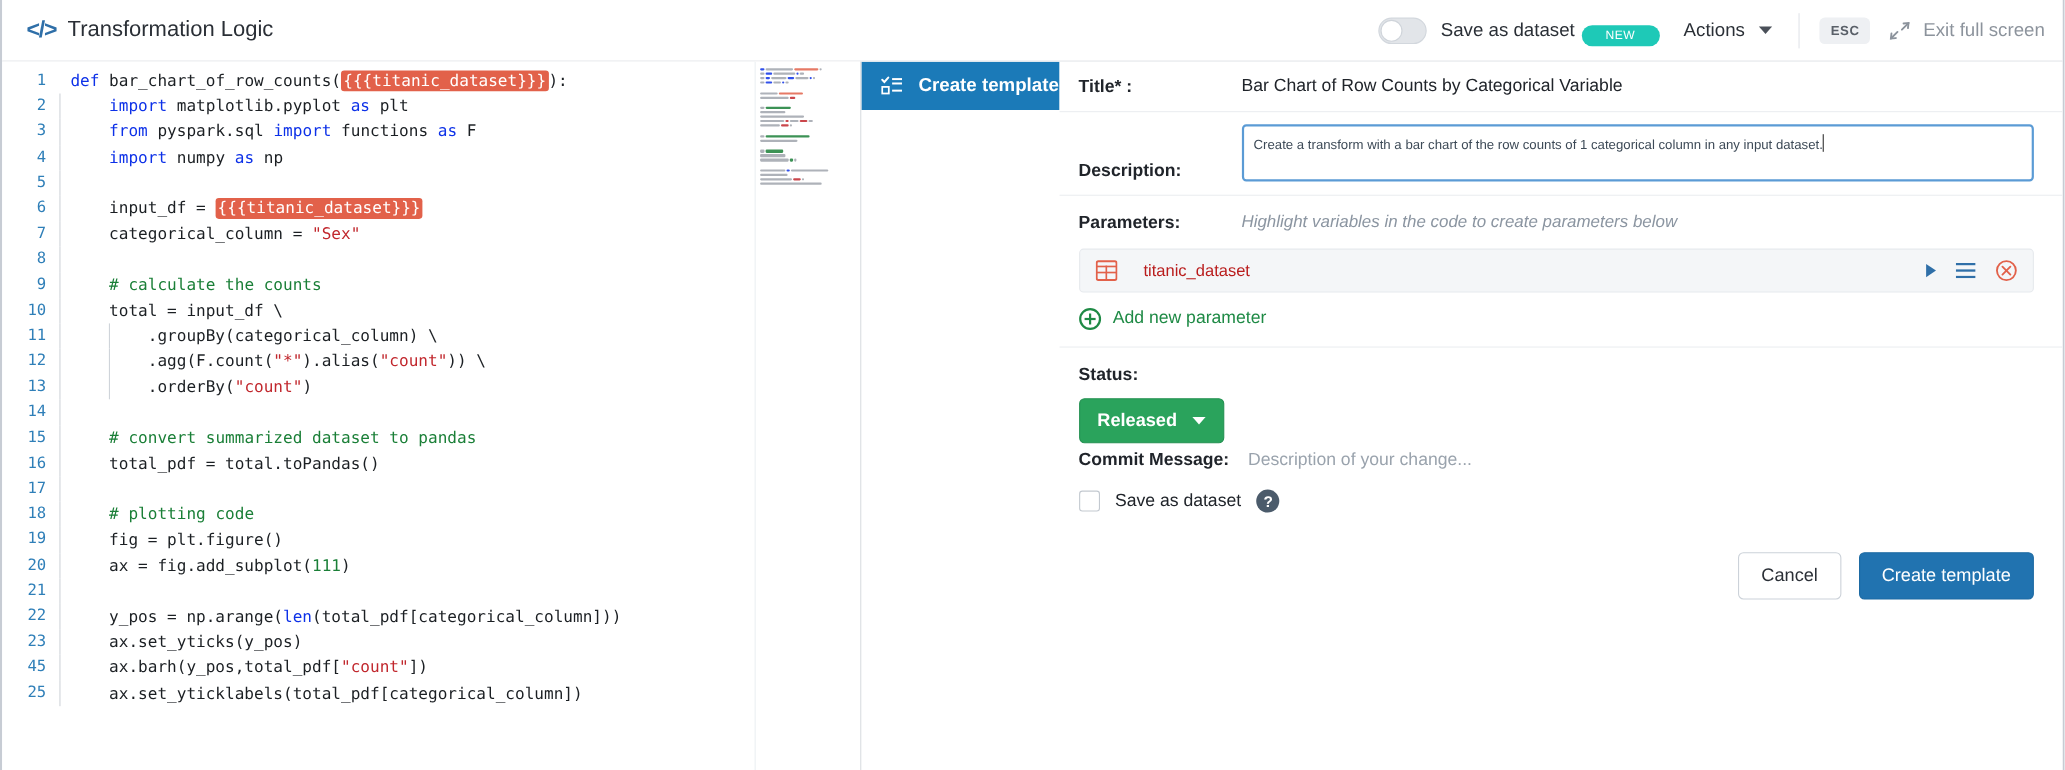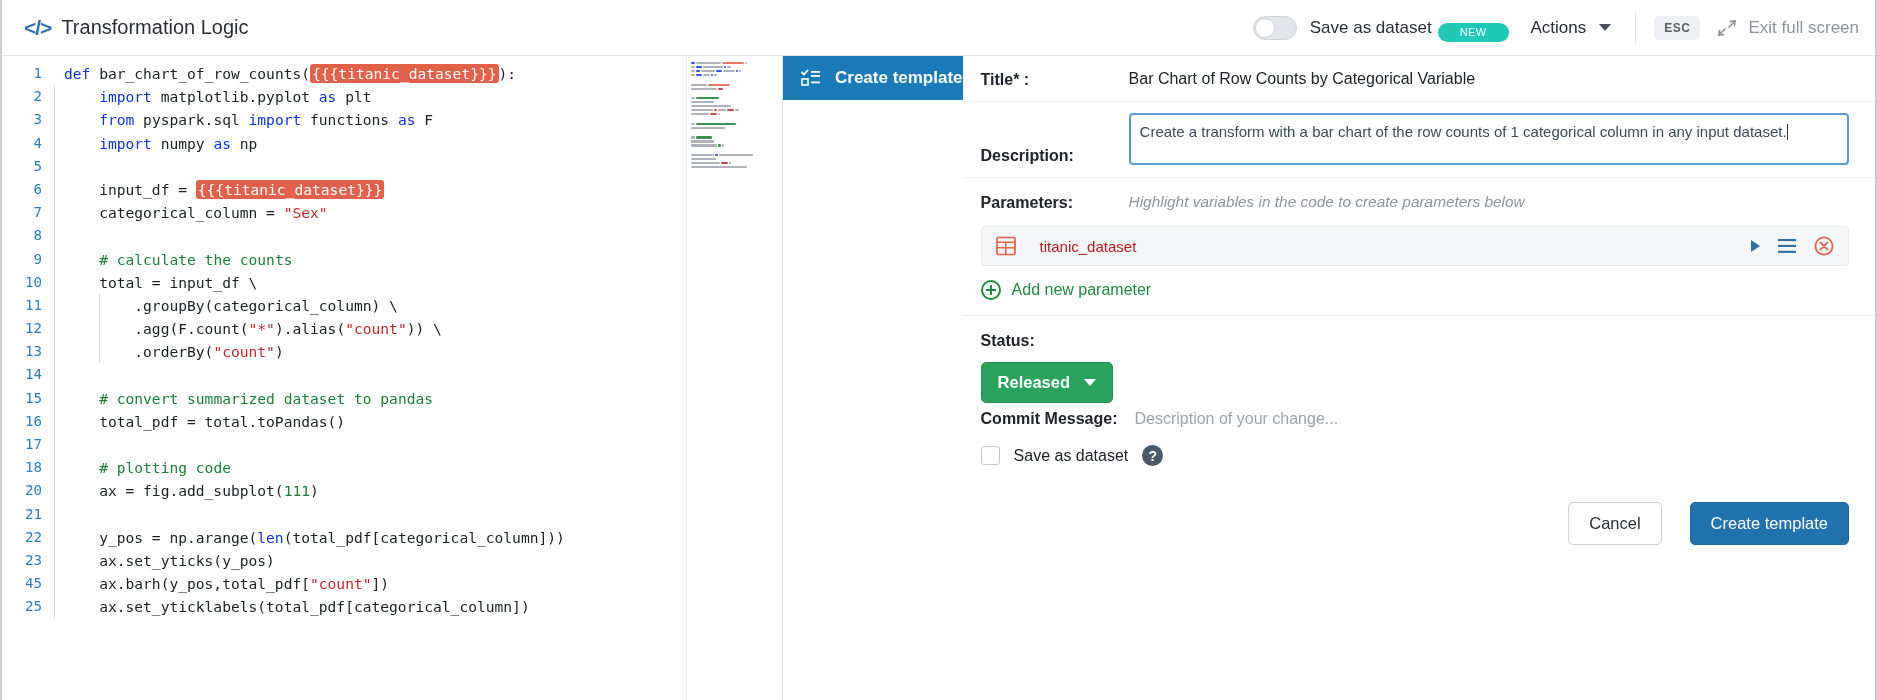--- a/index.html
+++ b/index.html
@@ -148,21 +148,21 @@
     width: 148px; min-width: 148px;
     font-size: 16px; font-weight: 700; color: #20242a;
     padding-top: 2px;
   }
   .val { font-size: 16px; color: #20242a; }
 
   .row-desc { padding-top: 11px; padding-bottom: 12px; }
   .desc-box {
     flex: 1; border: 2px solid #5b9bd5; border-radius: 4px;
     background: #fff; padding: 6px 9px;
-    font-size: 15px; line-height: 21px; color: #3d4a57;
+    font-size: 12px; line-height: 21px; color: #3d4a57;
     min-height: 52px; position: relative;
   }
   .caret {
     display: inline-block; width: 1px; height: 16px;
     background: #333; vertical-align: -3px;
   }
 
   .row-params {
     flex-direction: column; align-items: stretch;
     border-bottom: 1px solid #eceef1;
@@ -230,21 +230,21 @@
   .help-icon {
     width: 21px; height: 21px; border-radius: 50%;
     background: #4b5b6b; color: #fff;
     font-size: 14px; font-weight: 700;
     display: flex; align-items: center; justify-content: center;
     cursor: pointer; flex: none;
   }
 
   .footer {
     display: flex; justify-content: flex-end; align-items: center;
-    gap: 28px; padding: 22px 26px 20px 0; margin-top: 14px;
+    gap: 16px; padding: 22px 26px 20px 0; margin-top: 14px;
   }
   .btn {
     font-size: 16.5px; border-radius: 5px; cursor: pointer;
     padding: 11px 20px; border: 1px solid transparent;
   }
   .btn-cancel { background: #fff; border-color: #ccd2d9; color: #2a2f36; }
   .btn-primary { background: #2173b0; color: #fff; border-color: #1d6aa3; }
 </style>
 </head>
 <body>
@@ -300,20 +300,21 @@
           <div class="cline"><div class="gutter">9</div><div class="indentwrap"><span class="indent-guide"></span><span class="ctxt">    </span><span class="c"># calculate the counts</span></div></div>
           <div class="cline"><div class="gutter">10</div><div class="indentwrap"><span class="indent-guide"></span><span class="ctxt">    total = input_df \</span></div></div>
           <div class="cline"><div class="gutter">11</div><div class="indentwrap"><span class="indent-guide"></span><span class="ctxt">        .groupBy(categorical_column) \</span><span class="indent-guide" style="left: 45px;"></span></div></div>
           <div class="cline"><div class="gutter">12</div><div class="indentwrap"><span class="indent-guide"></span><span class="ctxt">        .agg(F.count(</span><span class="s">"*"</span><span class="ctxt">).alias(</span><span class="s">"count"</span><span class="ctxt">)) \</span><span class="indent-guide" style="left: 45px;"></span></div></div>
           <div class="cline"><div class="gutter">13</div><div class="indentwrap"><span class="indent-guide"></span><span class="ctxt">        .orderBy(</span><span class="s">"count"</span><span class="ctxt">)</span><span class="indent-guide" style="left: 45px;"></span></div></div>
           <div class="cline"><div class="gutter">14</div><div class="indentwrap"><span class="indent-guide"></span></div></div>
           <div class="cline"><div class="gutter">15</div><div class="indentwrap"><span class="indent-guide"></span><span class="ctxt">    </span><span class="c"># convert summarized dataset to pandas</span></div></div>
           <div class="cline"><div class="gutter">16</div><div class="indentwrap"><span class="indent-guide"></span><span class="ctxt">    total_pdf = total.toPandas()</span></div></div>
           <div class="cline"><div class="gutter">17</div><div class="indentwrap"><span class="indent-guide"></span></div></div>
           <div class="cline"><div class="gutter">18</div><div class="indentwrap"><span class="indent-guide"></span><span class="ctxt">    </span><span class="c"># plotting code</span></div></div>
+          <div class="cline"><div class="gutter">19</div><div class="indentwrap"><span class="indent-guide"></span><span class="ctxt">    fig = plt.figure()</span></div></div>
           <div class="cline"><div class="gutter">20</div><div class="indentwrap"><span class="indent-guide"></span><span class="ctxt">    ax = fig.add_subplot(</span><span class="n">111</span><span class="ctxt">)</span></div></div>
           <div class="cline"><div class="gutter">21</div><div class="indentwrap"><span class="indent-guide"></span></div></div>
           <div class="cline"><div class="gutter">22</div><div class="indentwrap"><span class="indent-guide"></span><span class="ctxt">    y_pos = np.arange(</span><span class="f">len</span><span class="ctxt">(total_pdf[categorical_column]))</span></div></div>
           <div class="cline"><div class="gutter">23</div><div class="indentwrap"><span class="indent-guide"></span><span class="ctxt">    ax.set_yticks(y_pos)</span></div></div>
           <div class="cline"><div class="gutter">45</div><div class="indentwrap"><span class="indent-guide"></span><span class="ctxt">    ax.barh(y_pos,total_pdf[</span><span class="s">"count"</span><span class="ctxt">])</span></div></div>
           <div class="cline"><div class="gutter">25</div><div class="indentwrap"><span class="indent-guide"></span><span class="ctxt">    ax.set_yticklabels(total_pdf[categorical_column])</span></div></div>
         </div>
       <div class="minimap" id="minimap">
           <div style="display: flex; height: 2.4px; margin-bottom: 1.6px;">
             <span class="mm-line" style="background: rgb(13, 49, 232); opacity: 0.85; width: 4px; height: 2.4px; margin-right: 1px;"></span>

